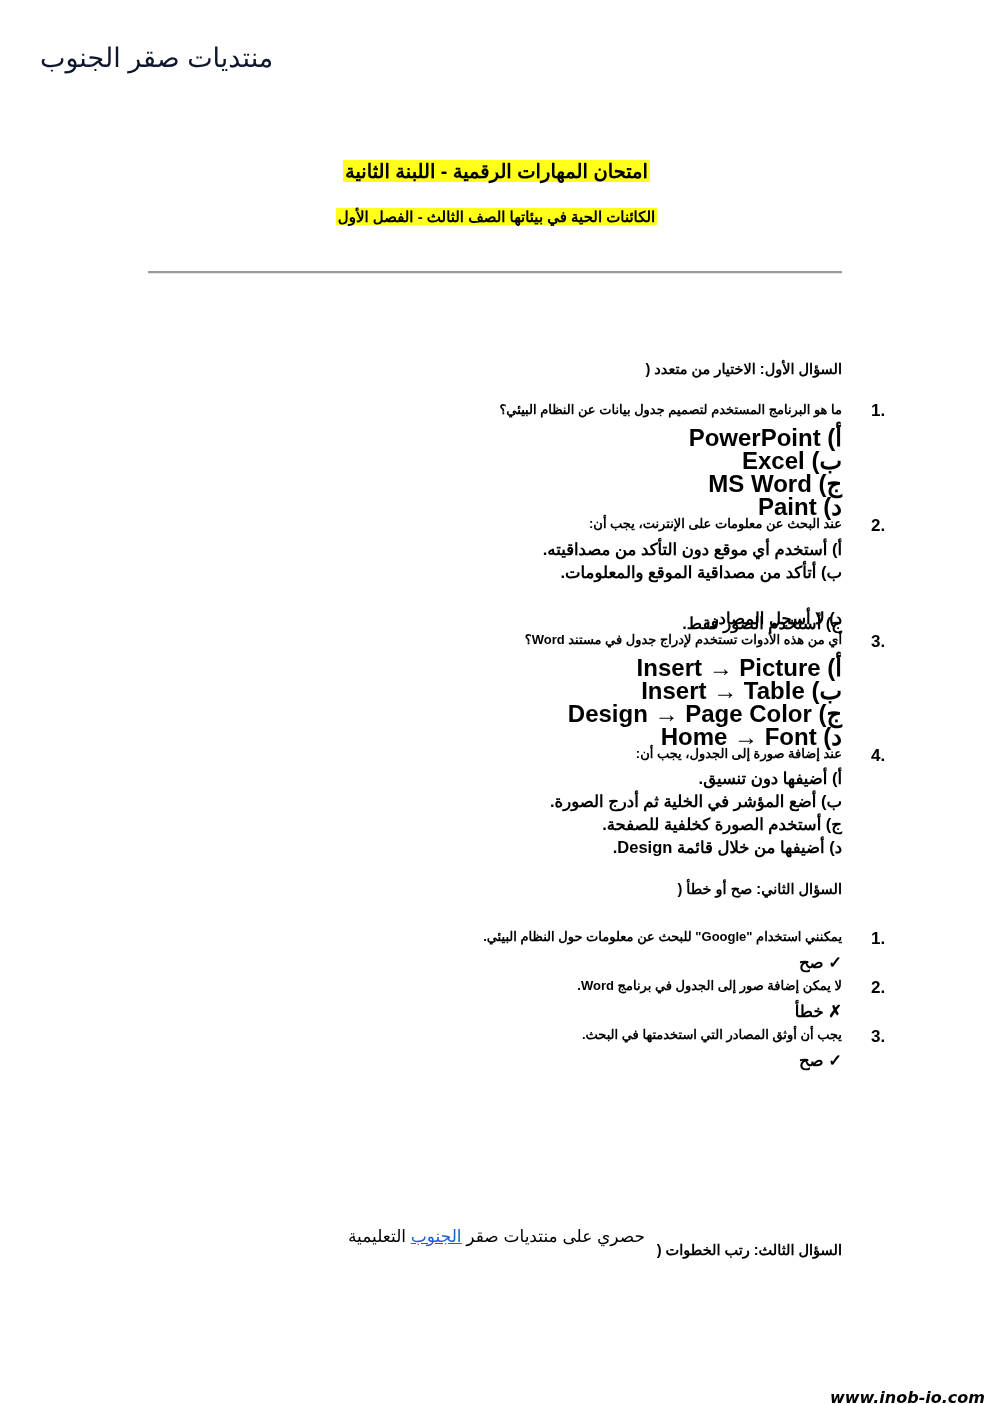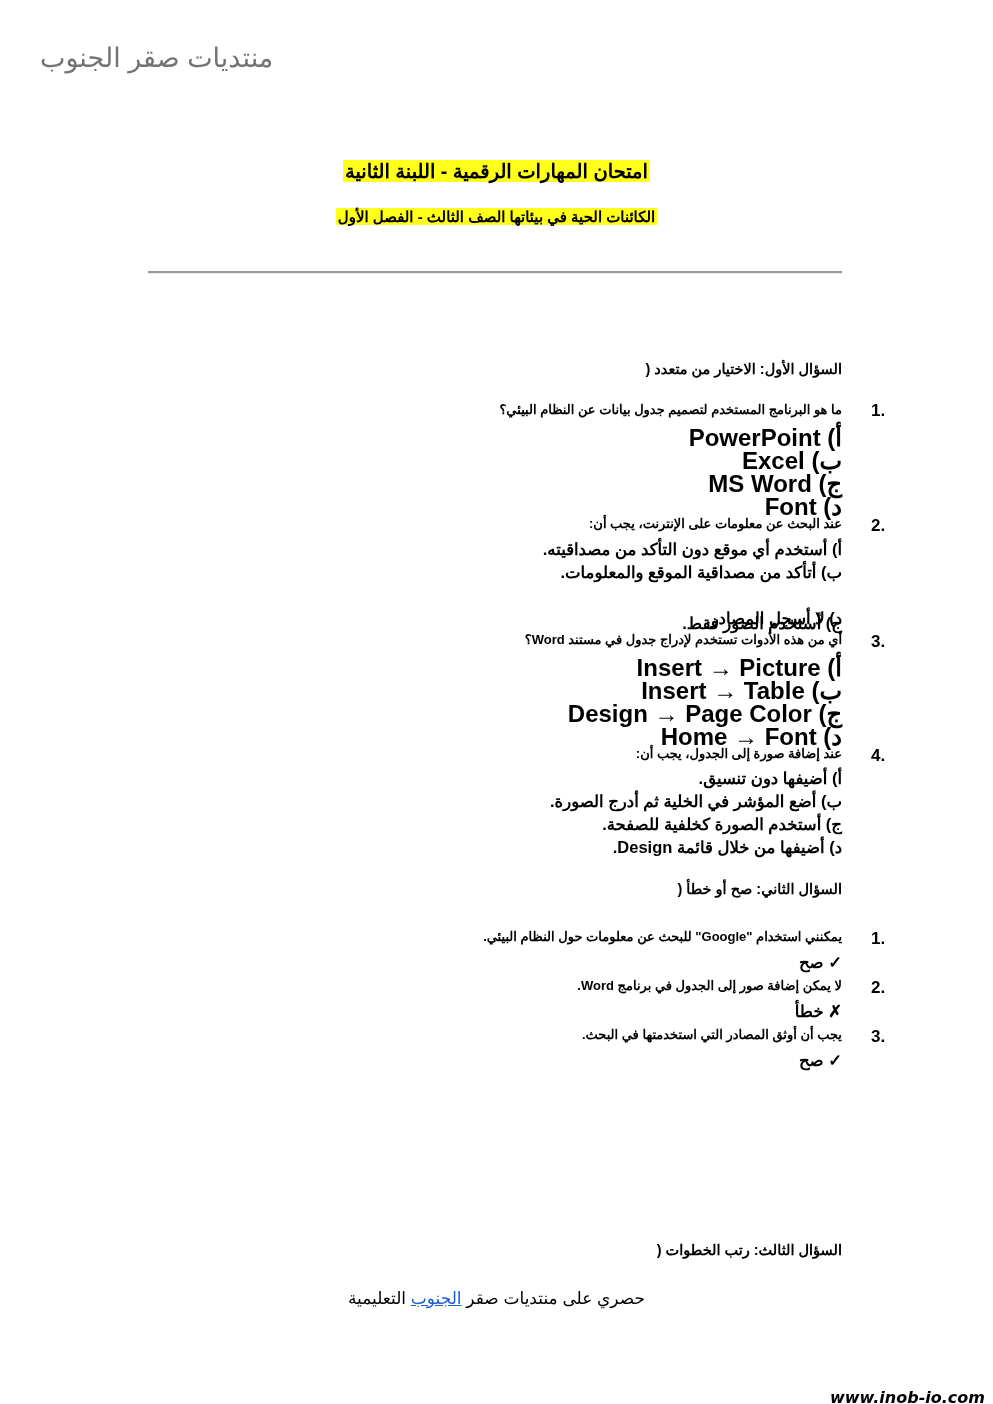--- a/index.html
+++ b/index.html
@@ -1,29 +1,29 @@
 <!DOCTYPE html>
 <html><head>
   <meta charset="utf-8">
   <style>
     html, body { margin: 0; padding: 0; background: #ffffff; }
     body { width: 993px; height: 1404px; position: relative; overflow: hidden; font-family: "Liberation Sans", sans-serif; color: #000; }
     .abs { position: absolute; }
-    .site-logo { left: 40px; top: 42px; width: 240px; text-align: left; font-size: 27px; color: #737373; direction: rtl; white-space: nowrap; }
+    .site-logo { left: 40px; top: 42px; width: 240px; text-align: left; font-size: 27px; color: #0f172a; direction: rtl; white-space: nowrap; }
     .title-wrap { left: 0; width: 993px; text-align: center; }
     .hl { background: #ffff1a; font-weight: bold; direction: rtl; padding: 0 2px; }
     .title1 { top: 160px; font-size: 19.5px; }
     .title2 { top: 208px; font-size: 15px; }
     .hr { left: 148px; top: 271px; width: 694px; height: 2px; background: #9a9a9a; border-bottom: 1px solid #e6e6e6; }
     .section-heading { right: 151px; font-size: 14.5px; font-weight: bold; direction: rtl; white-space: nowrap; }
     .q-num { font-size: 17px; font-weight: bold; width: 30px; text-align: left; }
     .q-text { right: 151px; font-size: 13px; font-weight: bold; direction: rtl; white-space: nowrap; }
     .opt { right: 151px; font-size: 16.5px; font-weight: bold; direction: rtl; white-space: nowrap; }
     .opt-en { font-size: 24px; }
-    .footer-note { left: 0; width: 993px; top: 1288px; text-align: center; font-size: 17px; direction: rtl; }
+    .footer-note { left: 0; width: 993px; top: 1226px; text-align: center; font-size: 17px; direction: rtl; }
     .footer-link { color: #1a5fd6; text-decoration: underline; }
     .watermark { right: 8px; top: 1388px; font-size: 16px; font-weight: bold; font-style: italic; font-family: "DejaVu Sans", sans-serif; }
   </style>
 </head>
 <body>
 
 <div class="abs site-logo">منتديات صقر الجنوب</div>
 
 <div class="abs title-wrap title1">
   <span class="hl">امتحان المهارات الرقمية - اللبنة الثانية</span>
@@ -34,21 +34,21 @@
 
 <div class="abs hr"></div>
 
 <div class="abs section-heading" style="top:353px;margin-top:8px;">السؤال الأول: الاختيار من متعدد (</div>
 
 <div class="abs q-num" style="left:871px; top:401px;">1.</div>
 <div class="abs q-text" style="top:402px;">ما هو البرنامج المستخدم لتصميم جدول بيانات عن النظام البيئي؟</div>
 <div class="abs opt opt-en" style="top:424px;">أ) PowerPoint</div>
 <div class="abs opt opt-en" style="top:447px;">ب) Excel</div>
 <div class="abs opt opt-en" style="top:470px;">ج) MS Word</div>
-<div class="abs opt opt-en" style="top:493px;">د) Font</div>
+<div class="abs opt opt-en" style="top:493px;">د) Paint</div>
 
 <div class="abs q-num" style="left:871px; top:516px;">2.</div>
 <div class="abs q-text" style="top:516px;">عند البحث عن معلومات على الإنترنت، يجب أن:</div>
 <div class="abs opt" style="top:540px;margin-left:23px;">أ) أستخدم أي موقع دون التأكد من مصداقيته.</div>
 <div class="abs opt" style="top:563px;">ب) أتأكد من مصداقية الموقع والمعلومات.</div>
 <div class="abs opt" style="top:586px;margin-top:28px;">ج) أستخدم الصور فقط.</div>
 <div class="abs opt" style="top:609px;">د) لا أسجل المصادر.</div>
 
 <div class="abs q-num" style="left:871px; top:632px;">3.</div>
 <div class="abs q-text" style="top:632px;">أي من هذه الأدوات تستخدم لإدراج جدول في مستند Word؟</div>

